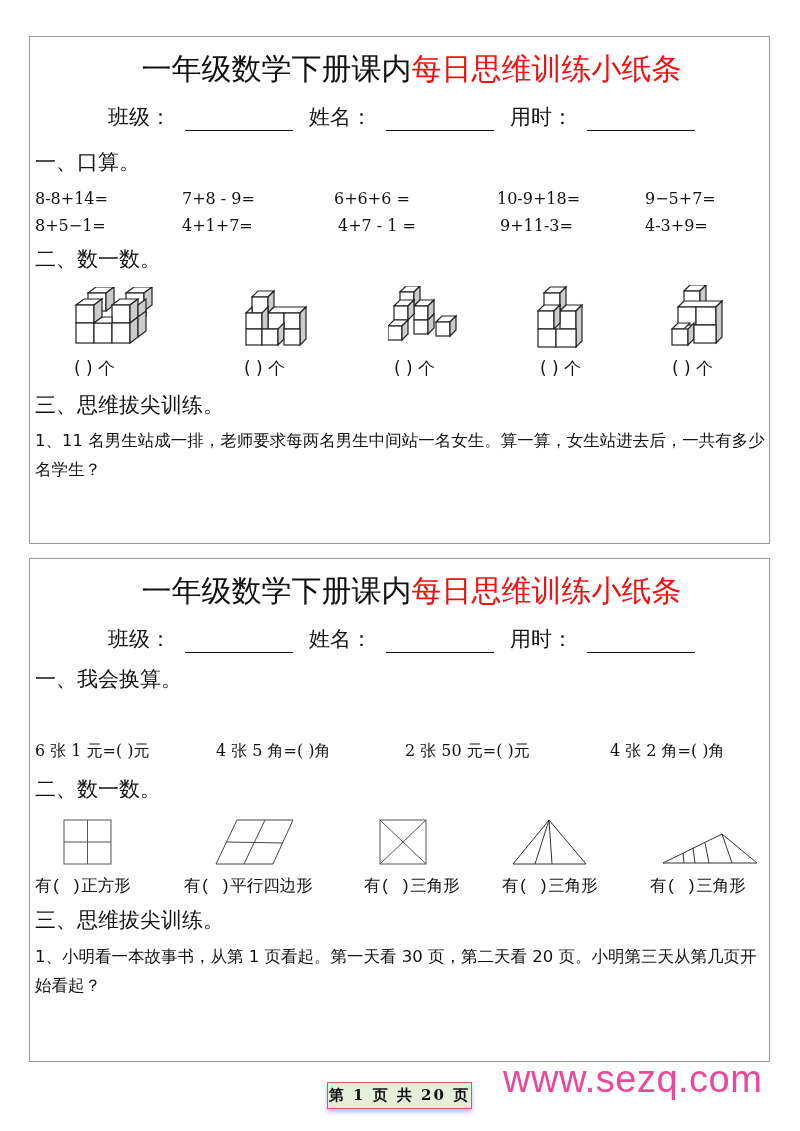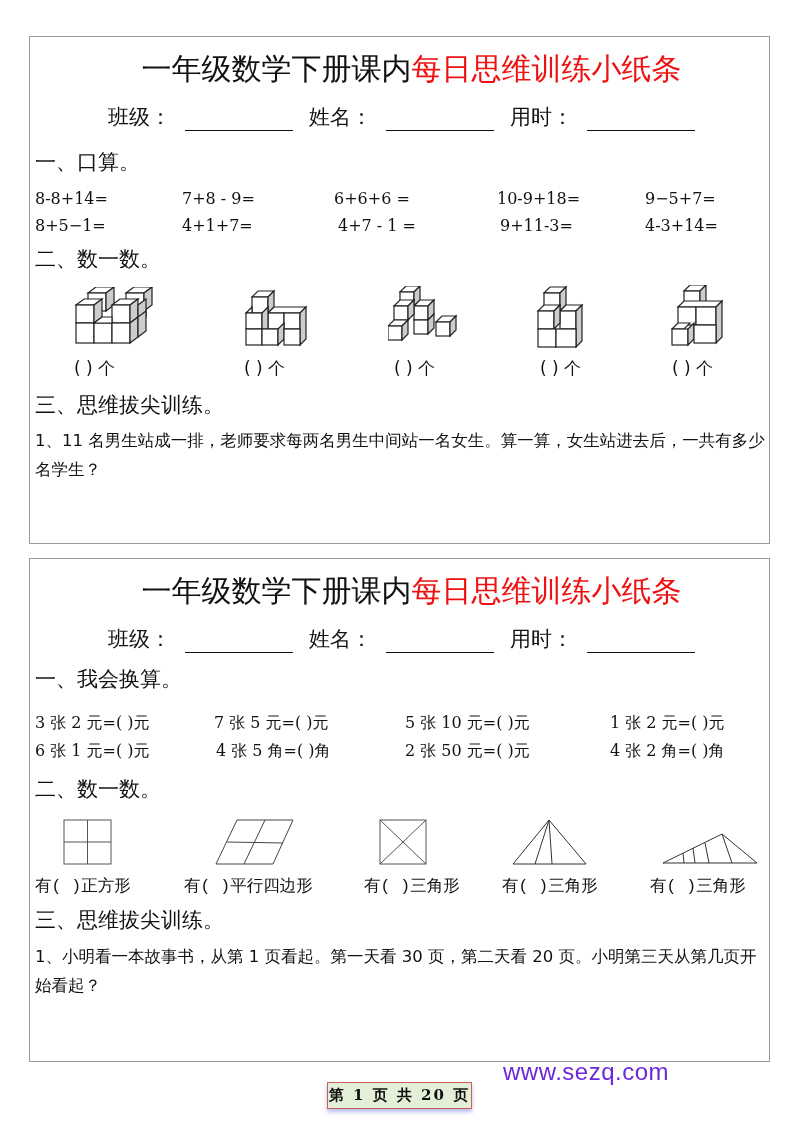--- a/index.html
+++ b/index.html
@@ -31,21 +31,21 @@
 
   .problem { position: absolute; left: 5px; width: 730px; font-size: 16.5px; line-height: 29px;
              font-family: "DejaVu Sans", "Liberation Sans", sans-serif; }
 
   .shape-cap { position: absolute; font-size: 16.5px; white-space: nowrap; font-family: Liberation Mono, monospace; }
 
   .pager { position: absolute; left: 327px; top: 1082px; width: 145px; height: 27px;
            background: #e4efd8; border: 1px solid #d35a5a; box-shadow: 0 3px 4px rgba(90,110,220,0.45);
            box-sizing: border-box; font-size: 15px; line-height: 25px; text-align: center; font-weight: bold;
            font-family: "DejaVu Serif", "Liberation Serif", serif; letter-spacing: 2px; }
-  .watermark { position: absolute; left: 503px; top: 1058px; font-size: 24px; color: #6d28d9;
+  .watermark { position: absolute; left: 503px; top: 1058px; font-size: 38px; color: #ec4899;
                font-family: "Liberation Sans", "DejaVu Sans", sans-serif; letter-spacing: 0.5px; }
 </style>
 </head>
 <body>
 
 <div class="card" id="card1">
   <div class="title">
     <span class="black">一年级数学下册课内</span><span class="red">每日思维训练小纸条</span>
   </div>
   <div class="info-row">
@@ -63,21 +63,21 @@
     <span style="left:152px">7+8 - 9=</span>
     <span style="left:304px">6+6+6 =</span>
     <span style="left:467px">10-9+18=</span>
     <span style="left:615px">9−5+7=</span>
   </div>
   <div class="calc-row" style="top:177px;">
     <span style="left:5px">8+5−1=</span>
     <span style="left:152px">4+1+7=</span>
     <span style="left:308px">4+7 - 1 =</span>
     <span style="left:470px">9+11-3=</span>
-    <span style="left:615px">4-3+14=</span>
+    <span style="left:615px">4-3+9=</span>
   </div>
 
   <div class="section-h" style="top:208px;">二、数一数。</div>
 
   <div class="fig" style="left:44px; top:250px;">
     <svg width="82" height="62" viewBox="0 0 82 62" fill="#fff" stroke="#222" stroke-width="1.2">
 
       <polygon points="14,6 22,0 40,0 32,6"></polygon>
         <rect x="14" y="6" width="18" height="18"></rect>
         <polygon points="32,6 40,0 40,18 32,24" fill="#ccc"></polygon>
@@ -194,26 +194,20 @@
   <div class="info-row">
     <span class="label">班级：</span>
     <span class="blank"></span>
     <span class="label">姓名：</span>
     <span class="blank"></span>
     <span class="label">用时：</span>
     <span class="blank"></span>
   </div>
 
   <div class="section-h" style="top:106px;">一、我会换算。</div>
-  <div class="calc-row" style="top:152px;">
-    <span style="left:5px">3 张 2 元=(    )元</span>
-    <span style="left:184px">7 张 5 元=(      )元</span>
-    <span style="left:375px">5 张 10 元=(      )元</span>
-    <span style="left:580px">1 张 2 元=(    )元</span>
-  </div>
   <div class="calc-row" style="top:180px;">
     <span style="left:5px">6 张 1 元=(    )元</span>
     <span style="left:186px">4 张 5 角=(      )角</span>
     <span style="left:375px">2 张 50 元=(      )元</span>
     <span style="left:580px">4 张 2 角=(    )角</span>
   </div>
 
   <div class="section-h" style="top:216px;">二、数一数。</div>
 
   <div class="fig" style="left:33px; top:260px;">

